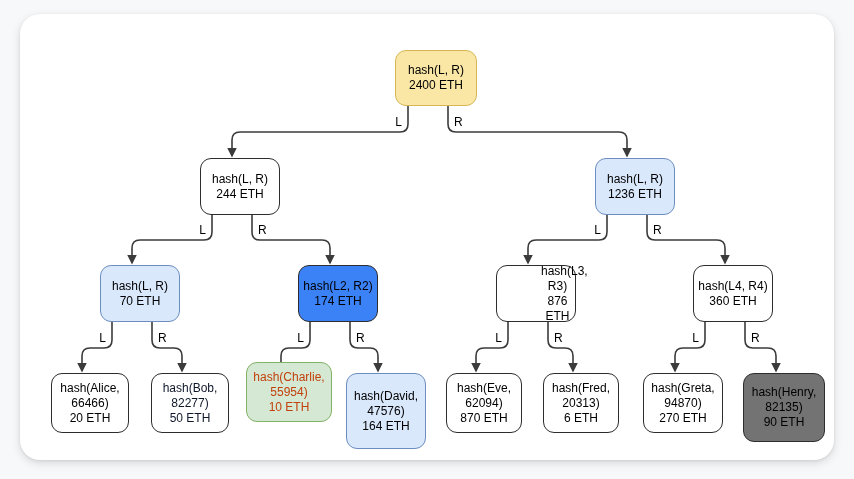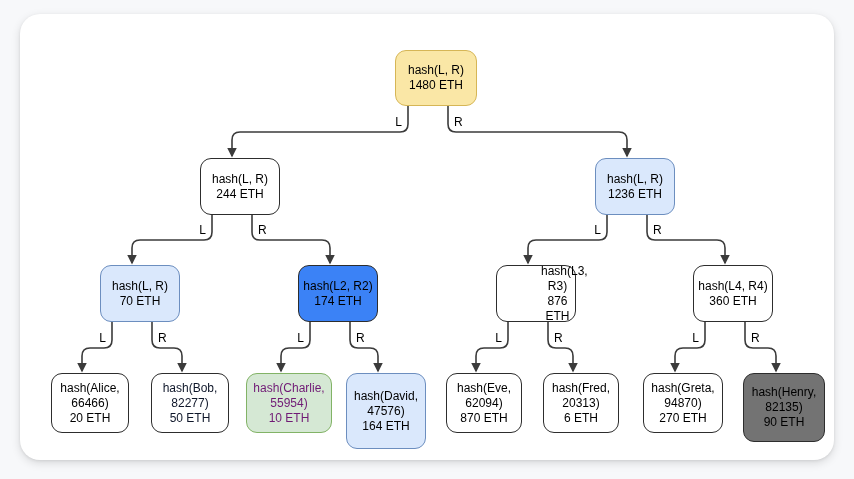--- a/index.html
+++ b/index.html
@@ -95,21 +95,21 @@
         <text class="edge-label" x="356" y="342" text-anchor="start">R</text>
         <text class="edge-label" x="502" y="342" text-anchor="end">L</text>
         <text class="edge-label" x="554" y="342" text-anchor="start">R</text>
         <text class="edge-label" x="699" y="342" text-anchor="end">L</text>
         <text class="edge-label" x="751" y="342" text-anchor="start">R</text>
       </g>
   </svg>
   <div id="nodes">
       <div class="node" style="left: 387px; top: 50px; width: 82px; height: 56px; background: rgb(250, 231, 166); border-color: rgb(214, 182, 86); color: rgb(0, 0, 0);">
         <span class="node-label">hash(L, R)</span>
-        <span class="node-amount">1480 ETH</span>
+        <span class="node-amount">2400 ETH</span>
       </div>
       <div class="node" style="left: 192px; top: 158px; width: 80px; height: 57px; background: rgb(255, 255, 255); border-color: rgb(45, 45, 45); color: rgb(0, 0, 0);">
         <span class="node-label">hash(L, R)</span>
         <span class="node-amount">244 ETH</span>
       </div>
       <div class="node" style="left: 587px; top: 158px; width: 80px; height: 57px; background: rgb(218, 232, 252); border-color: rgb(108, 142, 191); color: rgb(0, 0, 0);">
         <span class="node-label">hash(L, R)</span>
         <span class="node-amount">1236 ETH</span>
       </div>
       <div class="node" style="left: 92px; top: 265px; width: 80px; height: 57px; background: rgb(218, 232, 252); border-color: rgb(108, 142, 191); color: rgb(0, 0, 0);">
@@ -129,21 +129,21 @@
         <span class="node-amount">360 ETH</span>
       </div>
       <div class="node" style="left: 43px; top: 373px; width: 78px; height: 60px; background: rgb(255, 255, 255); border-color: rgb(45, 45, 45); color: rgb(0, 0, 0);">
         <span class="node-label">hash(Alice, 66466)</span>
         <span class="node-amount">20 ETH</span>
       </div>
       <div class="node" style="left: 143px; top: 373px; width: 78px; height: 60px; background: rgb(255, 255, 255); border-color: rgb(45, 45, 45); color: #0f172a;">
         <span class="node-label">hash(Bob, 82277)</span>
         <span class="node-amount">50 ETH</span>
       </div>
-      <div class="node" style="left: 238px; top: 373px; width: 86px; height: 60px; background: rgb(213, 232, 212); border-color: rgb(130, 179, 102); color: #701a75;">
+      <div class="node" style="left: 238px; top: 362px; width: 86px; height: 60px; background: rgb(213, 232, 212); border-color: rgb(130, 179, 102); color: #c2410c;">
         <span class="node-label">hash(Charlie, 55954)</span>
         <span class="node-amount">10 ETH</span>
       </div>
       <div class="node" style="left: 338px; top: 373px; width: 80px; height: 76px; background: rgb(218, 232, 252); border-color: rgb(108, 142, 191); color: rgb(0, 0, 0);">
         <span class="node-label">hash(David, 47576)</span>
         <span class="node-amount">164 ETH</span>
       </div>
       <div class="node" style="left: 438px; top: 373px; width: 76px; height: 60px; background: rgb(255, 255, 255); border-color: rgb(45, 45, 45); color: rgb(0, 0, 0);">
         <span class="node-label">hash(Eve, 62094)</span>
         <span class="node-amount">870 ETH</span>

